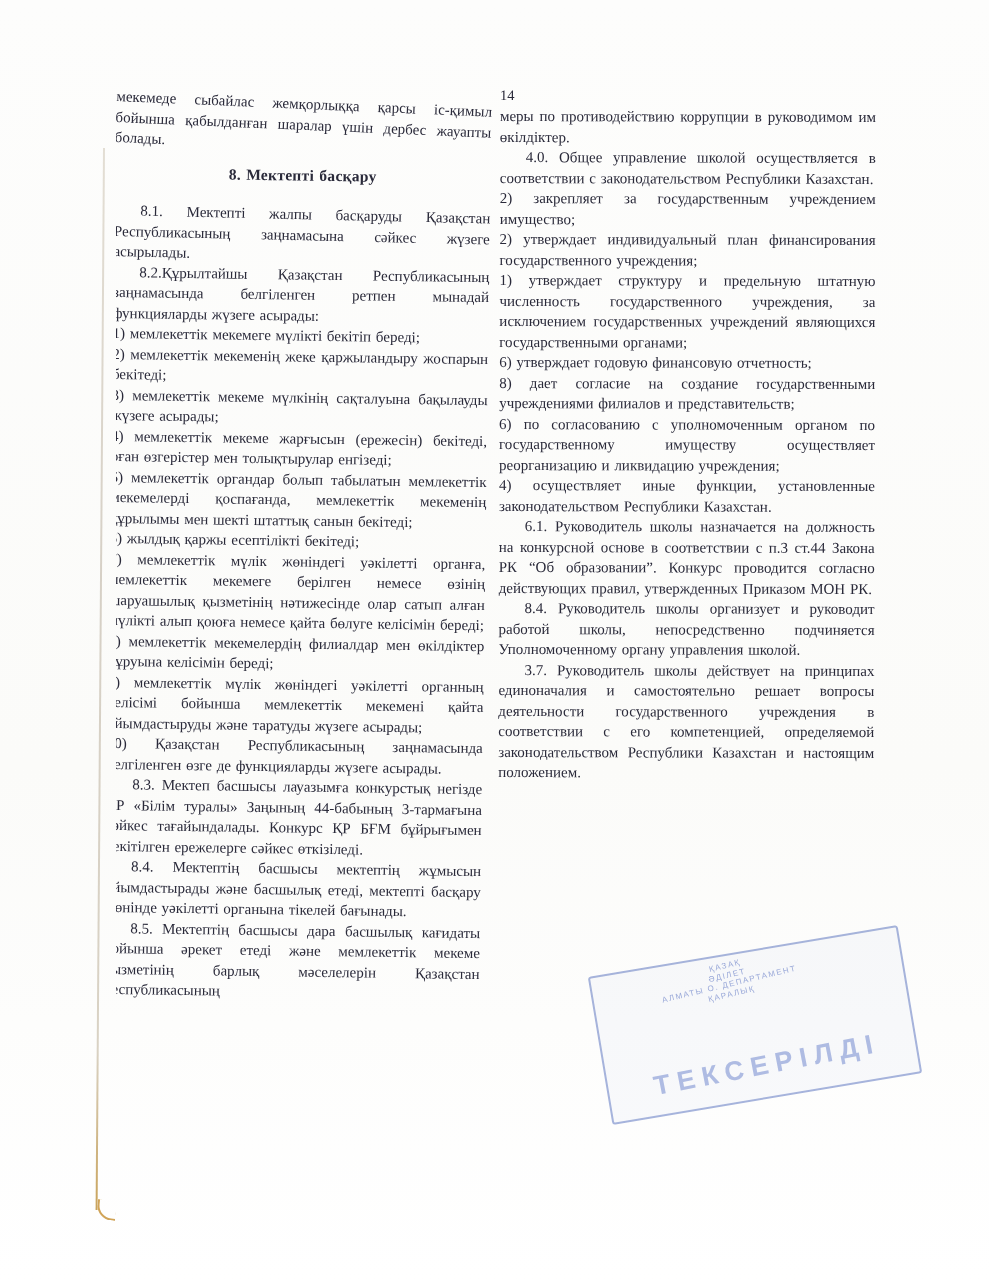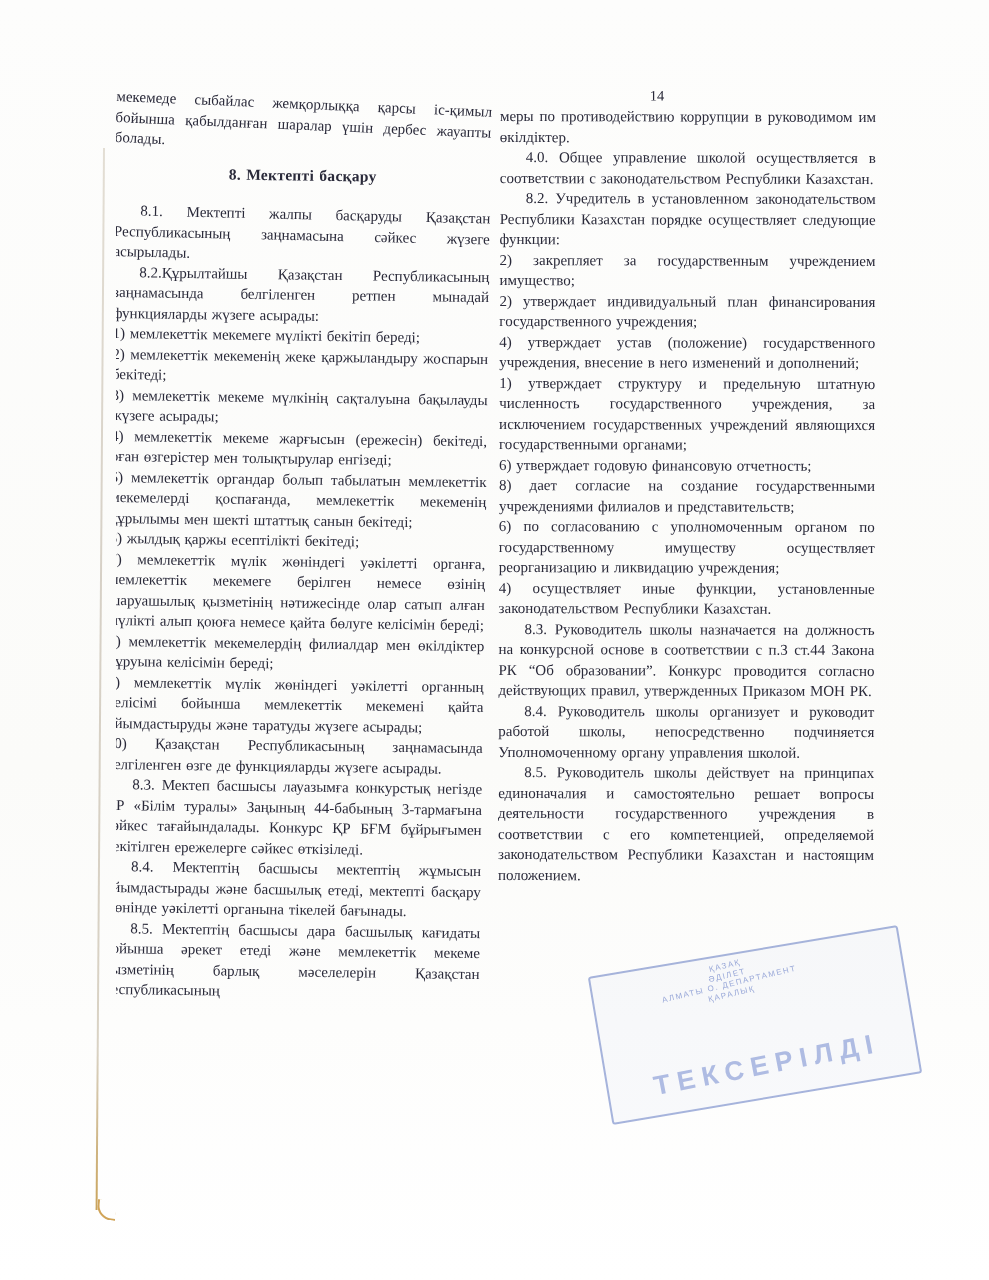--- a/index.html
+++ b/index.html
@@ -36,21 +36,21 @@
     word-spacing:1px;
   }
   .indent{text-indent:26px;}
   .heading{
     text-align:center;font-weight:700;font-size:15.5px;
     margin:15px 0 17px 0;letter-spacing:.3px;text-indent:0;
   }
   .tilt-a{transform:rotate(1.6deg);transform-origin:center left;margin-bottom:4px;}
   .tilt-b{transform:rotate(0.5deg);transform-origin:center left;}
   .pagenum{
-    font-size:14.5px;line-height:18px;text-align:center;
+    font-size:14.5px;line-height:18px;text-align:left;
     padding-right:62px;margin:0 0 2px 0;
   }
   
   .stamp{
     position:absolute;left:598px;top:950px;width:314px;height:150px;
     transform:rotate(-9.5deg);transform-origin:center;
     mix-blend-mode:multiply;pointer-events:none;
   }
   .stamp-box{
     position:absolute;inset:0;
@@ -103,32 +103,30 @@
         <p class="para body indent">8.3. Мектеп басшысы лауазымға конкурстық негізде ҚР «Білім туралы» Заңының 44-бабының 3-тармағына сәйкес тағайындалады. Конкурс ҚР БҒМ бұйрығымен бекітілген ережелерге сәйкес өткізіледі.</p>
         <p class="para body indent">8.4. Мектептің басшысы мектептің жұмысын ұйымдастырады және басшылық етеді, мектепті басқару жөнінде уәкілетті органына тікелей бағынады.</p>
         <p class="para body indent">8.5. Мектептің басшысы дара басшылық кағидаты бойынша әрекет етеді және мемлекеттік мекеме қызметінің барлық мәселелерін Қазақстан Республикасының</p>
       </div>
 
     <div class="col col-right">
       <p class="pagenum">14</p>
       <div>
           <p class="para body">меры по противодействию коррупции в руководимом им өкілдіктер.</p>
           <p class="para body indent">4.0. Общее управление школой осуществляется в соответствии с законодательством Республики Казахстан.</p>
-          <p class="para body indent">8.2. Учредитель в установленном законодательством Республики Казахстан порядке осуществляет следующие функции:</p>
           <p class="para body">2) закрепляет за государственным учреждением имущество;</p>
           <p class="para body">2) утверждает индивидуальный план финансирования государственного учреждения;</p>
-          <p class="para body">4) утверждает устав (положение) государственного учреждения, внесение в него изменений и дополнений;</p>
           <p class="para body">1) утверждает структуру и предельную штатную численность государственного учреждения, за исключением государственных учреждений являющихся государственными органами;</p>
           <p class="para body">6) утверждает годовую финансовую отчетность;</p>
           <p class="para body">8) дает согласие на создание государственными учреждениями филиалов и представительств;</p>
           <p class="para body">6) по согласованию с уполномоченным органом по государственному имуществу осуществляет реорганизацию и ликвидацию учреждения;</p>
           <p class="para body">4) осуществляет иные функции, установленные законодательством Республики Казахстан.</p>
-          <p class="para body indent">8.3. Руководитель школы назначается на должность на конкурсной основе в соответствии с п.3 ст.44 Закона РК “Об образовании”. Конкурс проводится согласно действующих правил, утвержденных Приказом МОН РК.</p>
+          <p class="para body indent">6.1. Руководитель школы назначается на должность на конкурсной основе в соответствии с п.3 ст.44 Закона РК “Об образовании”. Конкурс проводится согласно действующих правил, утвержденных Приказом МОН РК.</p>
           <p class="para body indent">8.4. Руководитель школы организует и руководит работой школы, непосредственно подчиняется Уполномоченному органу управления школой.</p>
-          <p class="para body indent">8.5. Руководитель школы действует на принципах единоначалия и самостоятельно решает вопросы деятельности государственного учреждения в соответствии с его компетенцией, определяемой законодательством Республики Казахстан и настоящим положением.</p>
+          <p class="para body indent">3.7. Руководитель школы действует на принципах единоначалия и самостоятельно решает вопросы деятельности государственного учреждения в соответствии с его компетенцией, определяемой законодательством Республики Казахстан и настоящим положением.</p>
         </div>
     </div>
 
   </div>
 
   <div class="stamp">
     <div class="stamp-box"></div>
     <div class="stamp-small">
         <div>ҚАЗАҚ</div>
         <div>ӘДІЛЕТ</div>

